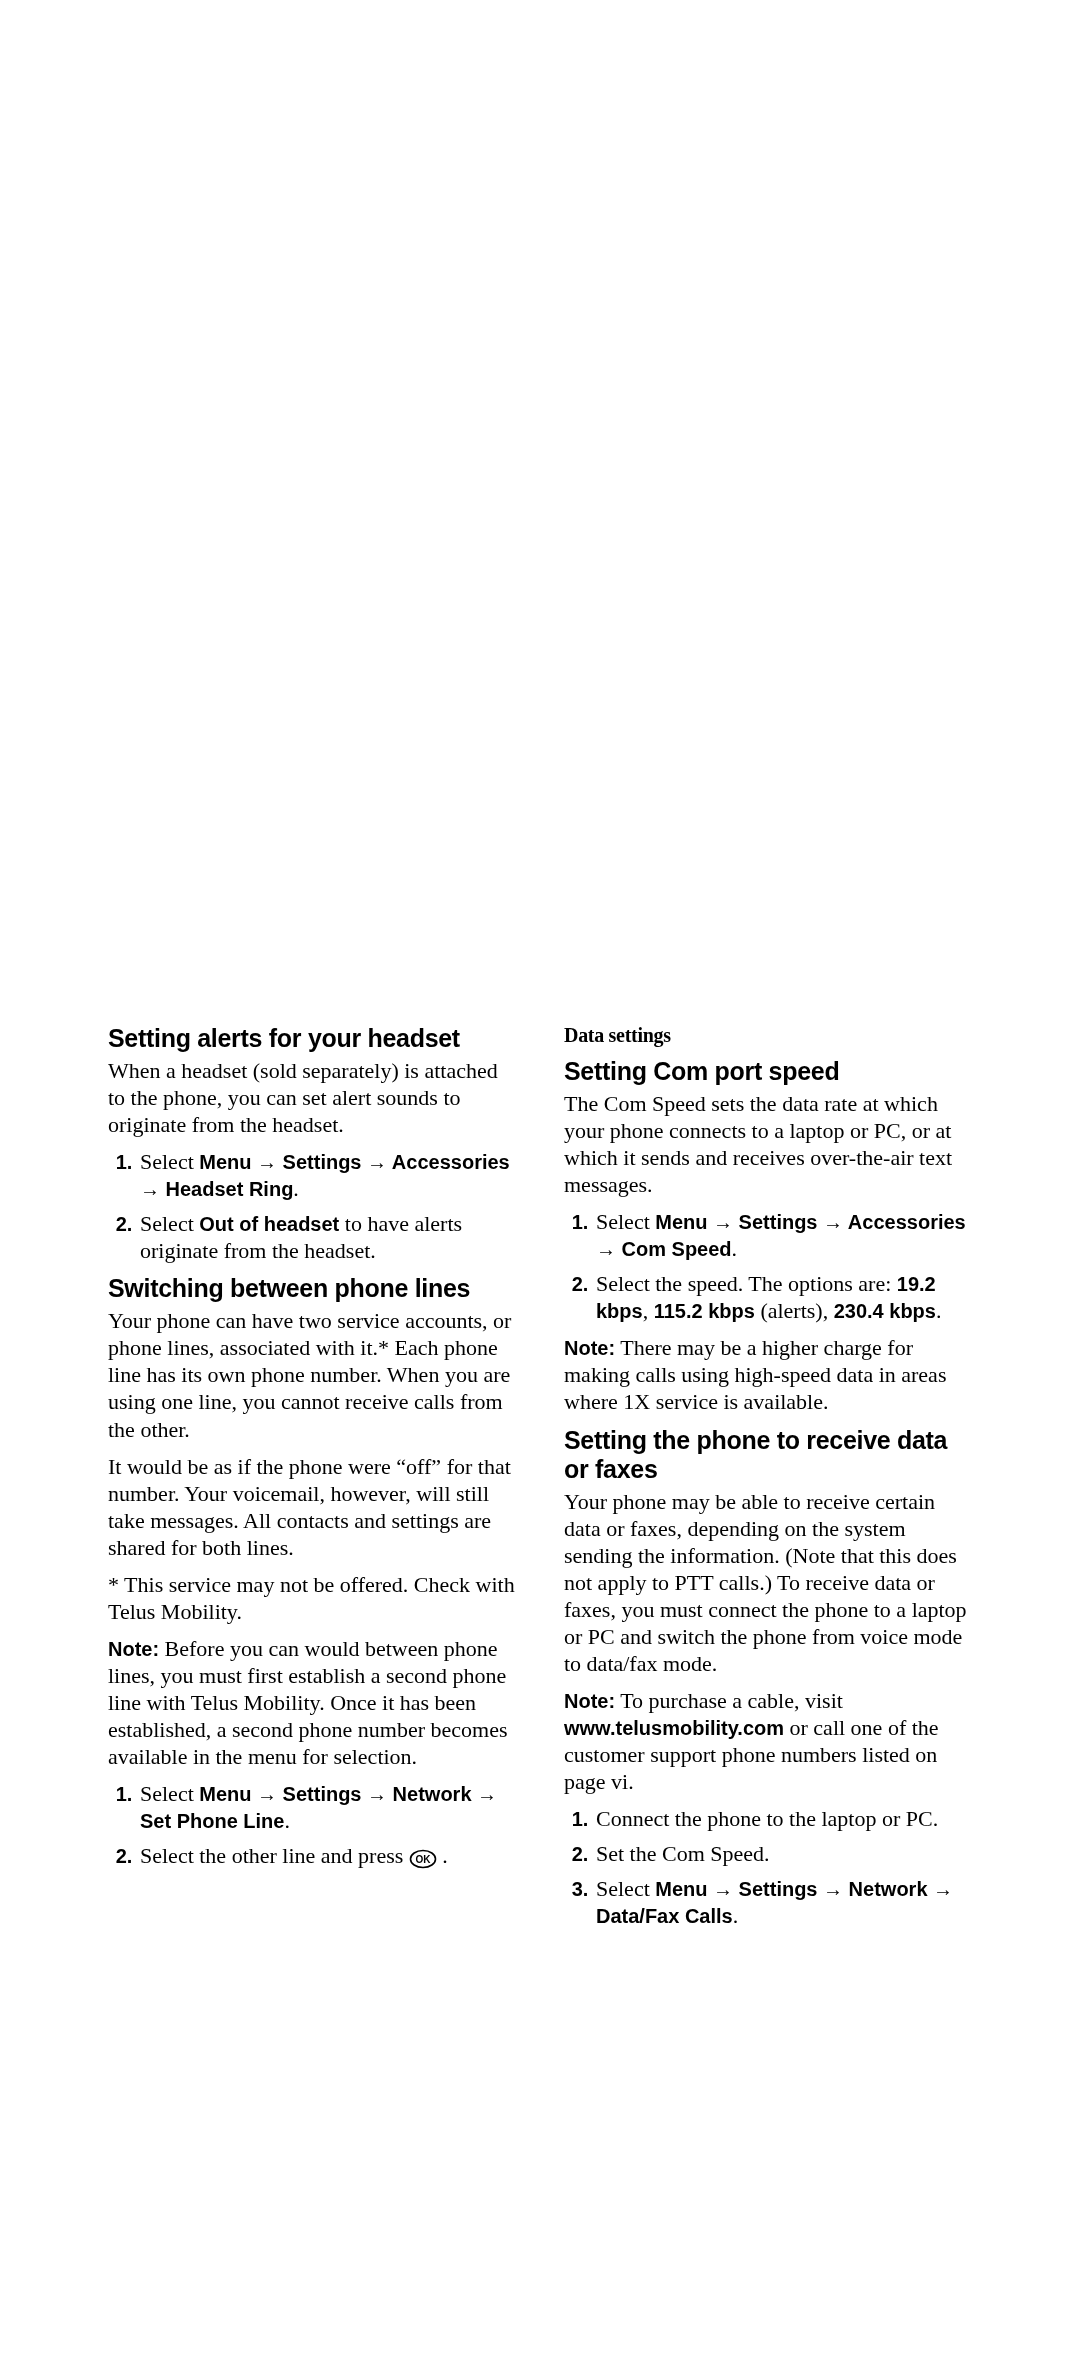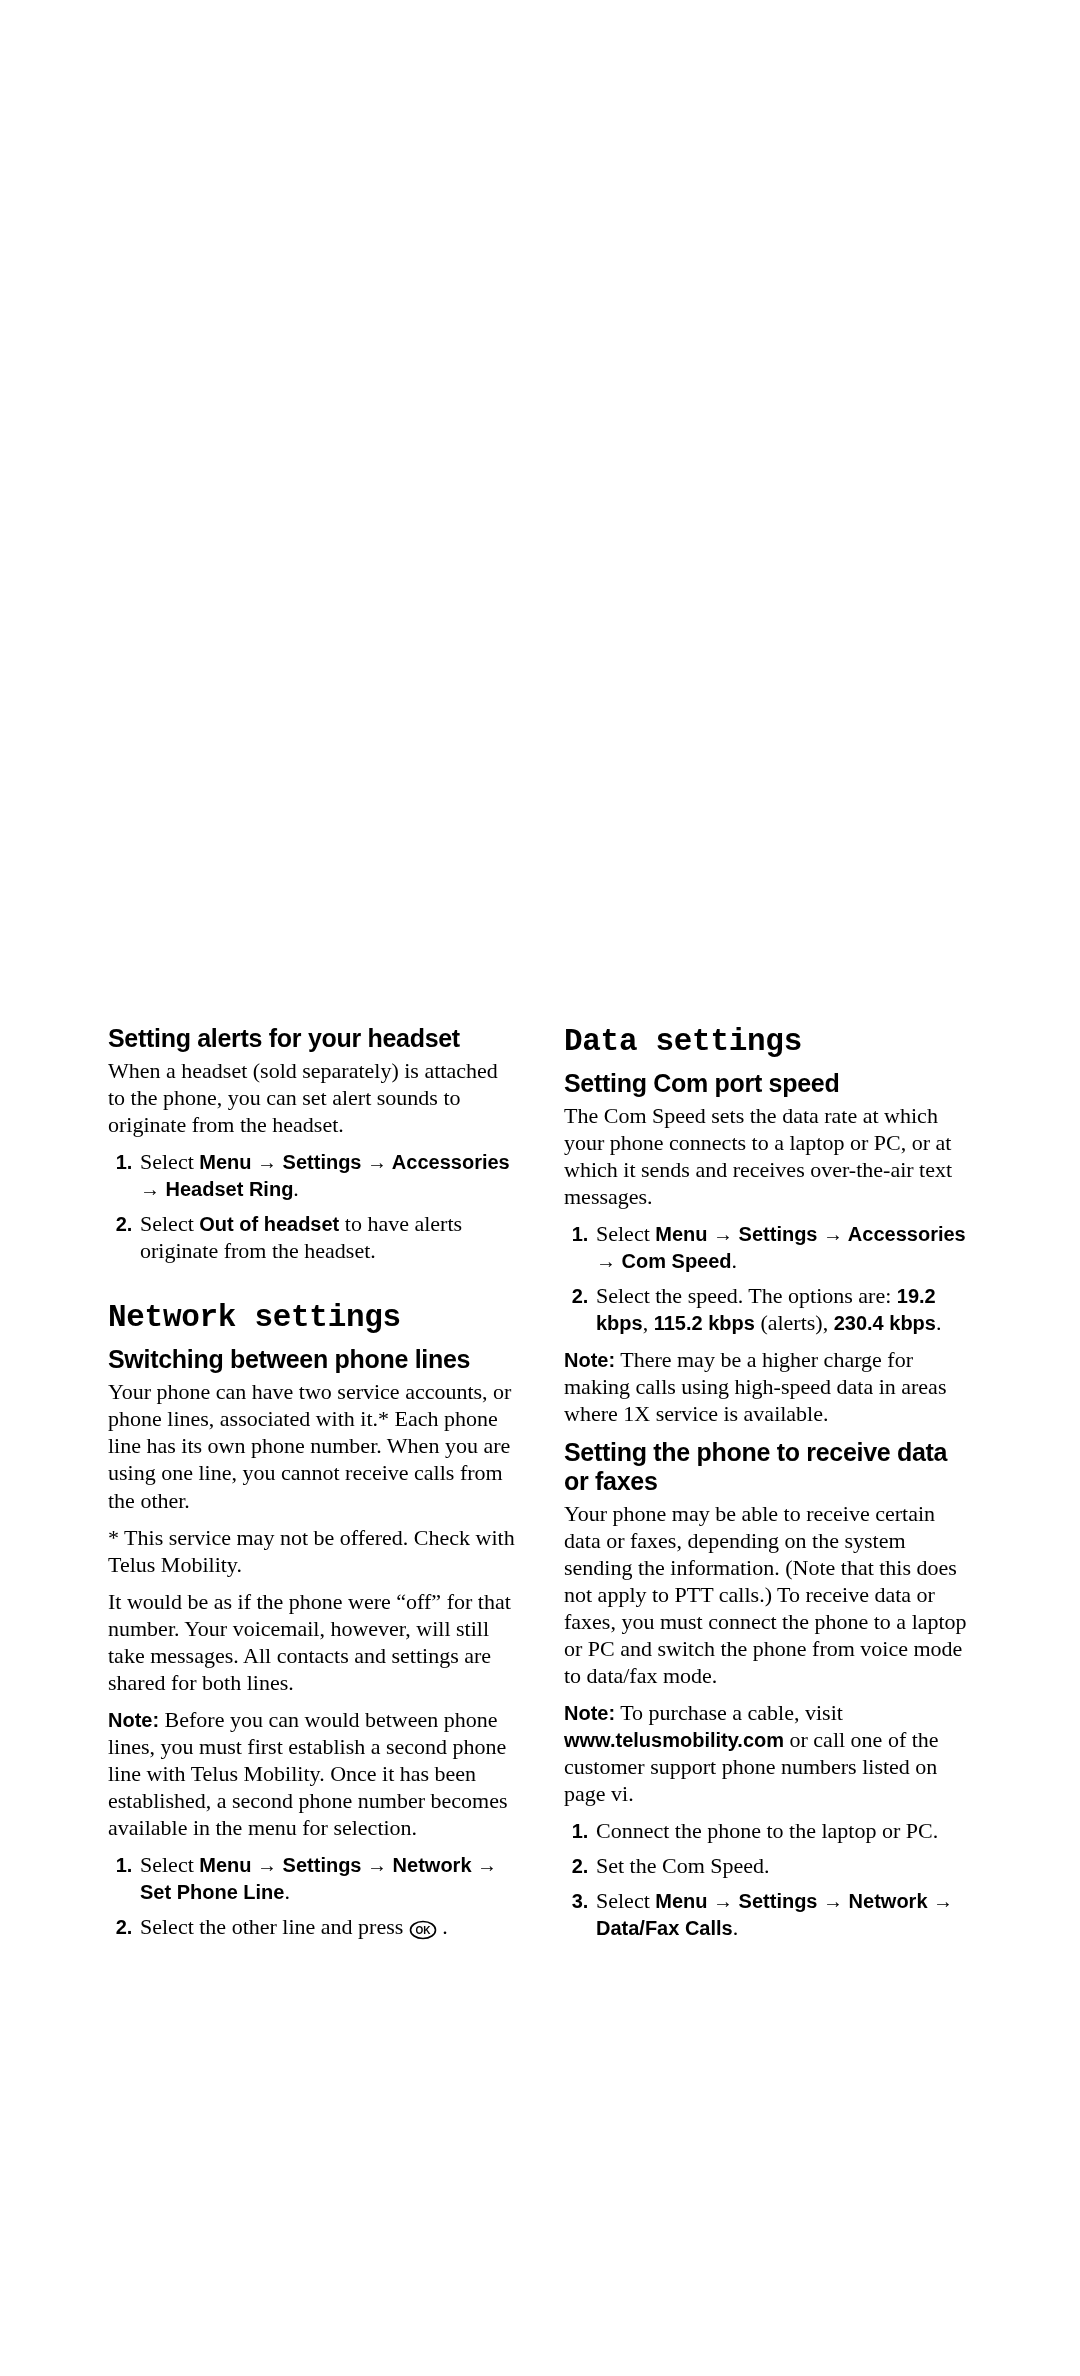--- a/index.html
+++ b/index.html
@@ -21,23 +21,23 @@
   }
   .columns {
     display: flex;
     gap: 48px;
   }
   .col {
     flex: 1;
     min-width: 0;
   }
   h1.section {
-    font-family: Liberation Mono, monospace;
+    font-family: Liberation Serif, serif;
     font-weight: 700;
-    font-size: 31px;
+    font-size: 20px;
     margin: 36px 0 4px 0;
     letter-spacing: -0.3px;
   }
   h2.sub {
     font-family: Arial, Helvetica, sans-serif;
     font-weight: 700;
     font-size: 25px;
     margin: 10px 0 2px 0;
     letter-spacing: -0.3px;
   }
@@ -83,25 +83,24 @@
       <p>When a headset (sold separately) is attached to the phone, you can set alert sounds to originate from the headset.</p>
       <ol>
         <li>
           <span>Select </span><span class="b">Menu → Settings → Accessories → Headset Ring</span><span>.</span>
         </li>
         <li>
           <span>Select </span><span class="b">Out of headset</span><span> to have alerts originate from the headset.</span>
         </li>
       </ol>
 
-      <h1 class="section">Network settings</h1>
       <h2 class="sub">Switching between phone lines</h2>
       <p>Your phone can have two service accounts, or phone lines, associated with it.* Each phone line has its own phone number. When you are using one line, you cannot receive calls from the other.</p>
+      <p>It would be as if the phone were “off” for that number. Your voicemail, however, will still take messages. All contacts and settings are shared for both lines.</p>
       <p>* This service may not be offered. Check with Telus Mobility.</p>
-      <p>It would be as if the phone were “off” for that number. Your voicemail, however, will still take messages. All contacts and settings are shared for both lines.</p>
       <p>
         <span class="b">Note:</span><span>  Before you can would between phone lines, you must first establish a second phone line with Telus Mobility. Once it has been established, a second phone number becomes available in the menu for selection.</span>
       </p>
       <ol>
         <li>
           <span>Select </span><span class="b">Menu → Settings → Network → Set Phone Line</span><span>.</span>
         </li>
         <li>
           <span>Select the other line and press  </span><span class="ok-icon"><svg width="28" height="20" viewBox="0 0 28 20">
                 <ellipse cx="14" cy="10" rx="12.5" ry="8.5" fill="none" stroke="#000" stroke-width="1.6"></ellipse>

